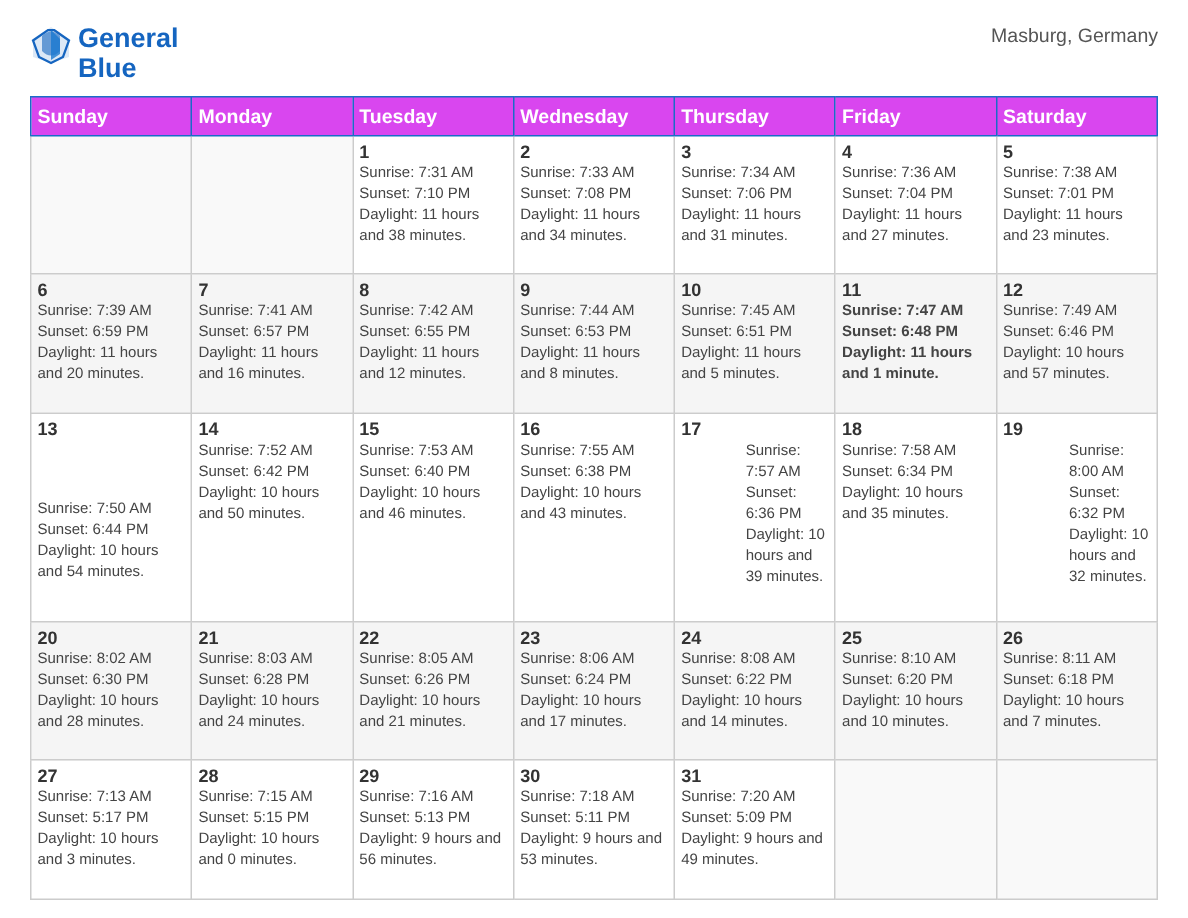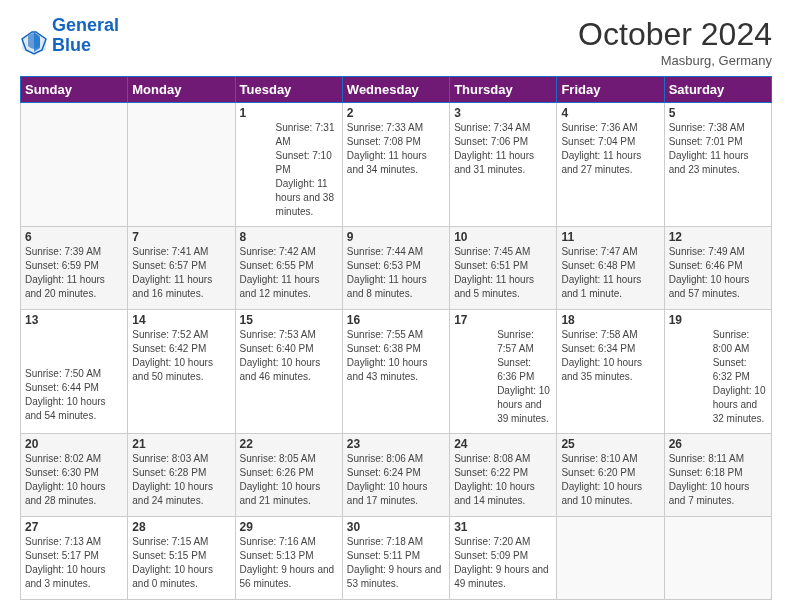--- a/index.html
+++ b/index.html
@@ -18,21 +18,21 @@
       flex-direction: column;
     }
     .header {
       display: flex;
       justify-content: space-between;
       align-items: flex-start;
       margin-bottom: 8px;
     }
     .logo {
       display: flex;
-      align-items: flex-end;
+      align-items: flex-start;
       gap: 4px;
     }
     .logo-text {
       font-size: 18px;
       font-weight: bold;
       color: #333;
       line-height: 1.1;
     }
     .logo-text span {
       color: #1565c0;
@@ -54,21 +54,21 @@
       color: #555;
     }
     .calendar {
       flex: 1;
       border: 1px solid #ccc;
       border-collapse: collapse;
       width: 100%;
       table-layout: fixed;
     }
     .calendar th {
-      background: #701a75;
+      background: #d946ef;
       color: #fff;
       font-size: 13px;
       font-weight: bold;
       padding: 5px 4px;
       text-align: left;
       border: 1px solid #1a6cc7;
     }
     .calendar td {
       vertical-align: top;
       border: 1px solid #ccc;
@@ -107,21 +107,20 @@
         <polygon points="16,4 26,11 22,22 14,26 6,22 2,11 12,4" fill="none" stroke="#1565c0" stroke-width="1.5"></polygon>
         <path d="M8,8 Q14,2 20,8 L20,18 Q14,24 8,18 Z" fill="#1565c0" opacity="0.6"></path>
         <path d="M14,4 L20,10 L20,20 L14,24" fill="#1a78d0" opacity="0.8"></path>
       </svg>
       <div class="logo-text">
         <div><span>General</span></div>
         <div><span>Blue</span></div>
       </div>
     </div>
     <div class="title-block">
-      <div class="month-title">October 2024</div>
       <div class="location">Masburg, Germany</div>
     </div>
   </div>
 
   <table class="calendar">
     <thead>
       <tr>
       <th>Sunday</th>
           <th>Monday</th>
           <th>Tuesday</th>
@@ -130,21 +129,21 @@
           <th>Friday</th>
           <th>Saturday</th>
         </tr>
     </thead>
     <tbody id="calendar-body">
     <tr>
           <td class="empty"></td>
           <td class="empty"></td>
           <td>
             <span class="day-num">1</span>
-            <div class="day-info" style="white-space: pre-line; margin-left: 36px;">Sunrise: 7:31 AM
+            <div class="day-info" style="white-space: pre-line;">Sunrise: 7:31 AM
 Sunset: 7:10 PM
 Daylight: 11 hours and 38 minutes.</div>
           </td>
           <td>
             <span class="day-num">2</span>
             <div class="day-info" style="white-space: pre-line;">Sunrise: 7:33 AM
 Sunset: 7:08 PM
 Daylight: 11 hours and 34 minutes.</div>
           </td>
           <td>
@@ -192,21 +191,21 @@
 Daylight: 11 hours and 8 minutes.</div>
           </td>
           <td>
             <span class="day-num">10</span>
             <div class="day-info" style="white-space: pre-line;">Sunrise: 7:45 AM
 Sunset: 6:51 PM
 Daylight: 11 hours and 5 minutes.</div>
           </td>
           <td>
             <span class="day-num">11</span>
-            <div class="day-info" style="white-space: pre-line;">Sunrise: 7:47 AM
+            <div class="day-info" style="white-space: pre-line; font-weight: bold;">Sunrise: 7:47 AM
 Sunset: 6:48 PM
 Daylight: 11 hours and 1 minute.</div>
           </td>
           <td>
             <span class="day-num">12</span>
             <div class="day-info" style="white-space: pre-line;">Sunrise: 7:49 AM
 Sunset: 6:46 PM
 Daylight: 10 hours and 57 minutes.</div>
           </td>
         </tr>

